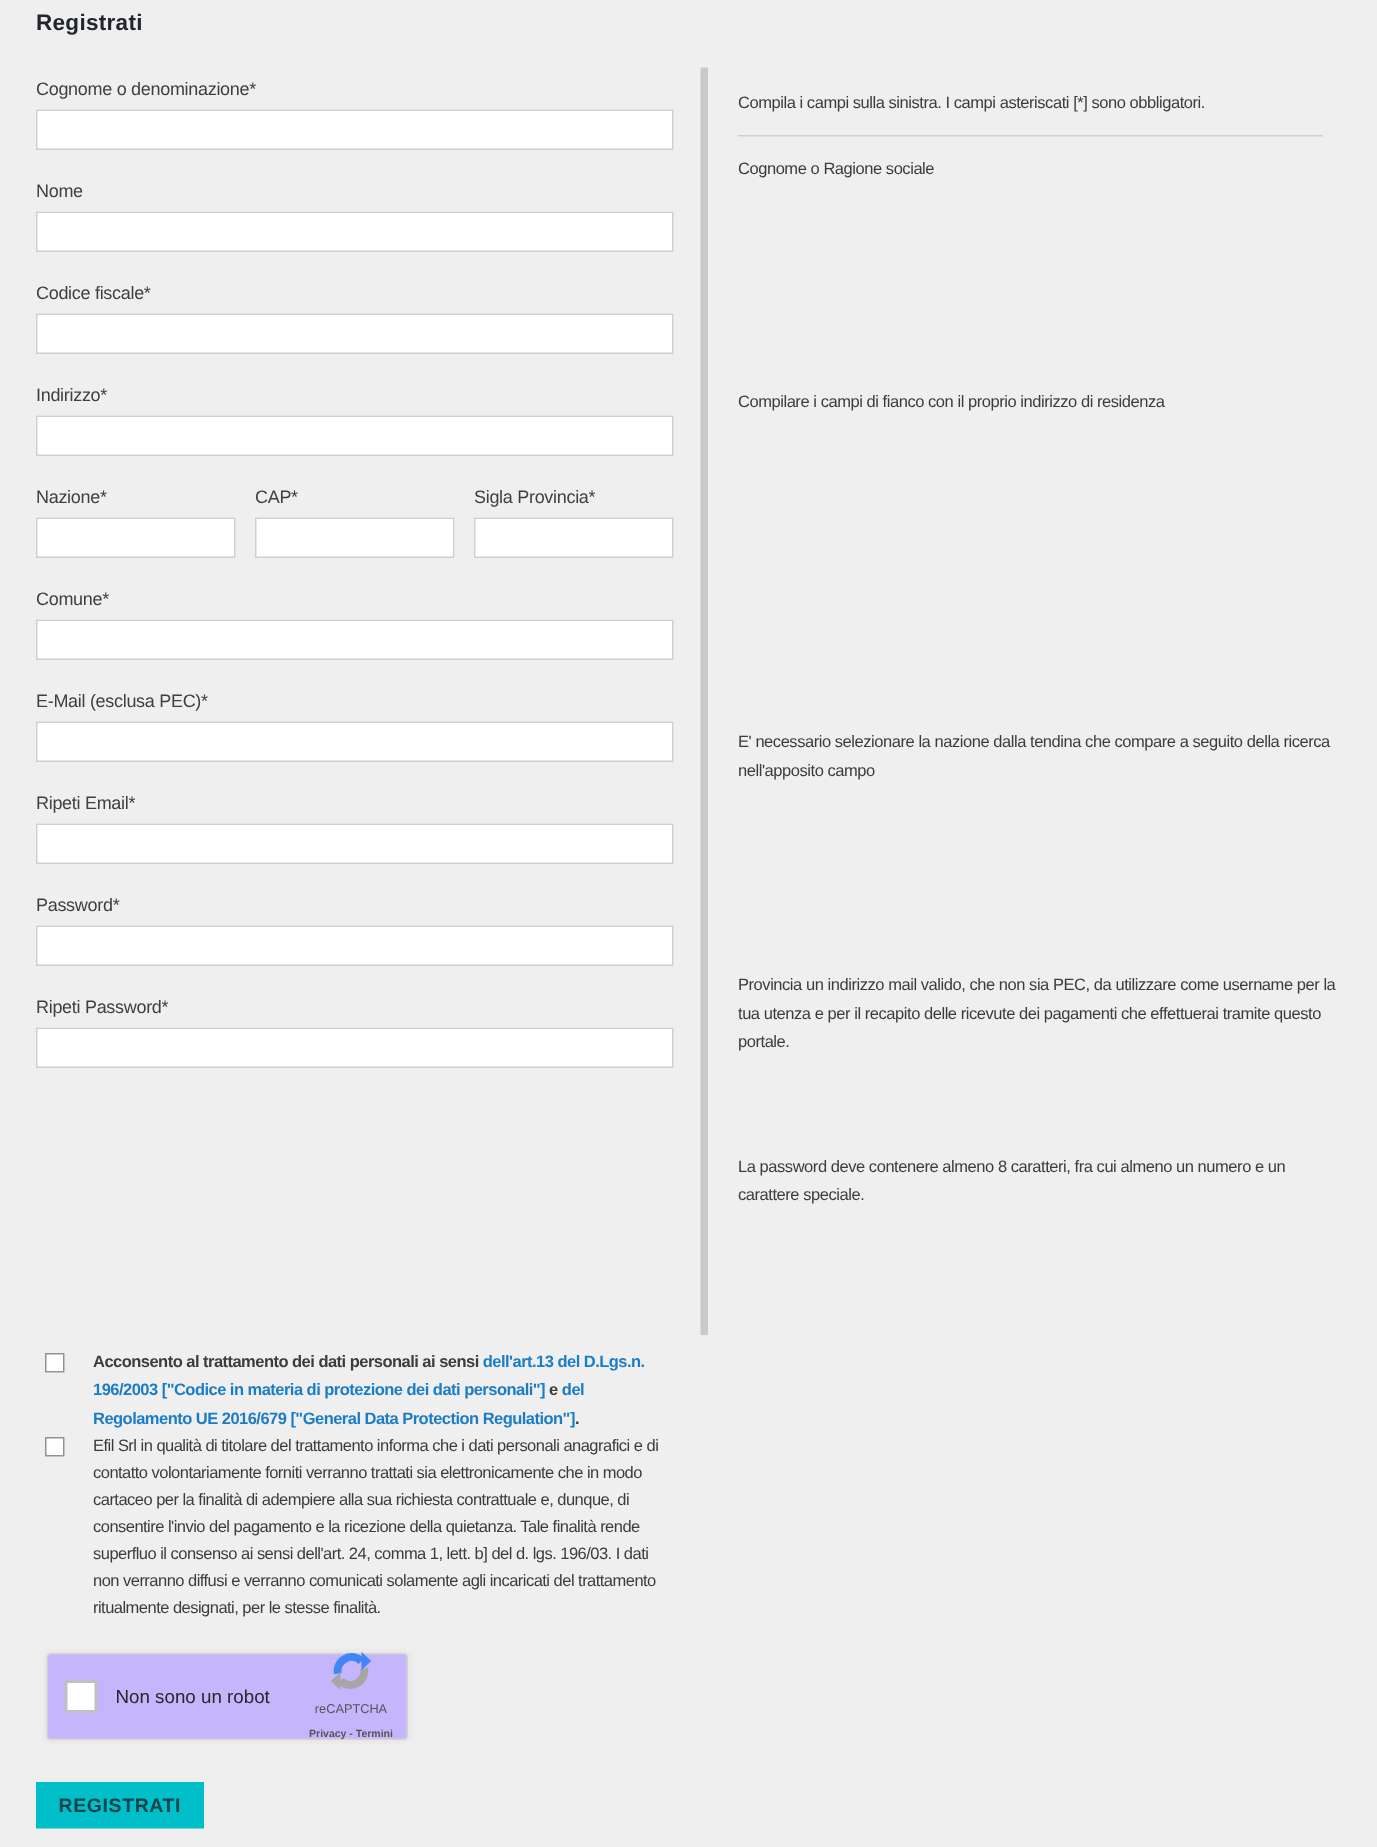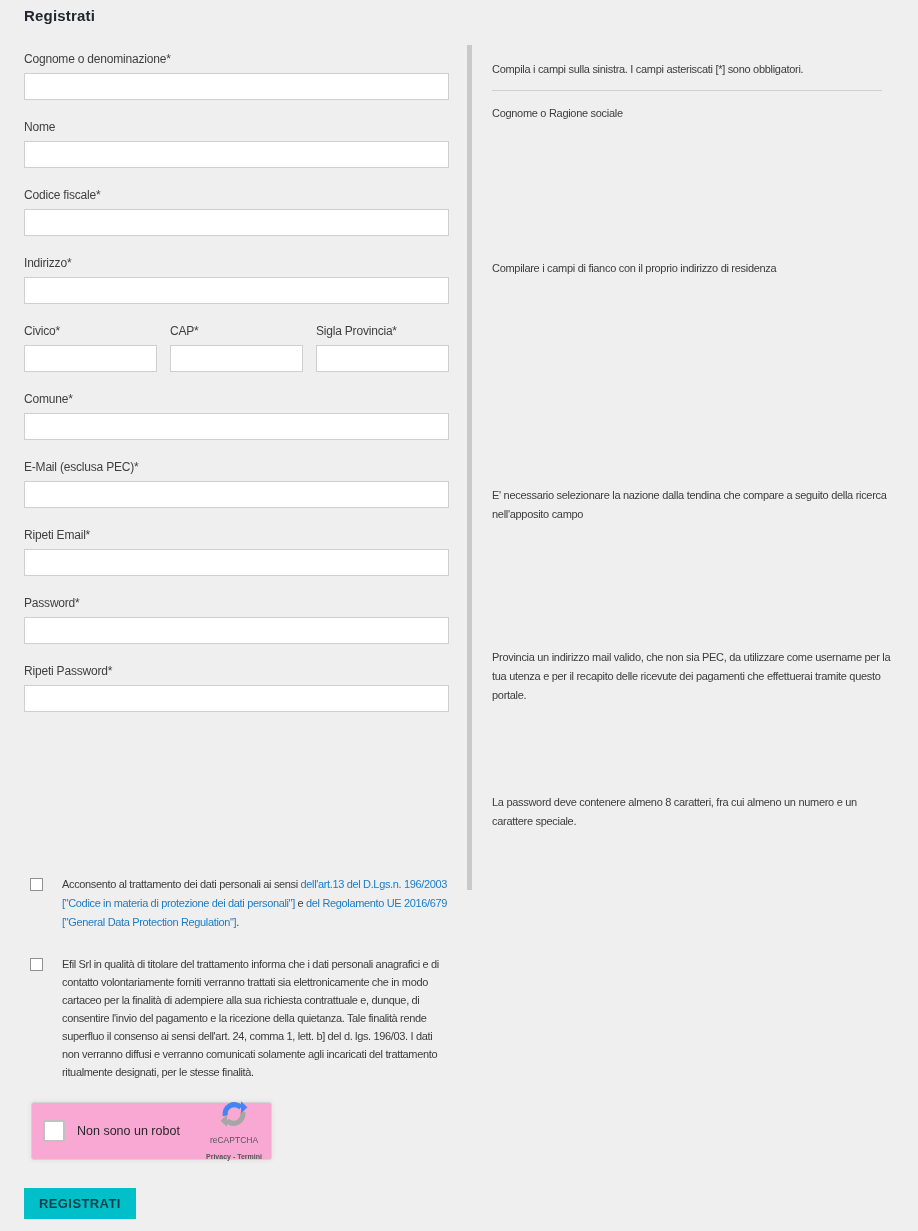--- a/index.html
+++ b/index.html
@@ -83,21 +83,21 @@
     transform: rotate(45deg) translate(-1px,-1px);
   }
   
   .check-row {
     position: absolute;
     left: 24px;
     width: 426px;
     display: flex;
     align-items: flex-start;
   }
-  .row-consent1 { top: 875px; }
+  .row-consent1 { top: 899px; font-weight: bold; }
   .row-consent2 { top: 955px; }
   .cb {
     flex: none;
     width: 13px; height: 13px;
     border: 1px solid #929292;
     background: #fff;
     margin: 3px 0 0 6px;
     cursor: pointer;
   }
   .consent-text {
@@ -112,21 +112,21 @@
   .consent-text a {
     color: #1b7cc7;
     text-decoration: none;
     cursor: pointer;
   }
   
   .recaptcha {
     position: absolute;
     top: 1102px; left: 31px;
     width: 241px; height: 58px;
-    background: #f9a8d4;
+    background: #c4b5fd;
     border: 1px solid #d3d3d3;
     border-radius: 3px;
     box-shadow: 0 0 4px 1px rgba(0,0,0,0.05);
     display: flex;
     align-items: center;
   }
   .recaptcha-cb {
     flex: none;
     width: 22px; height: 22px;
     margin-left: 11px;
@@ -187,21 +187,21 @@
   .help-hr {
     position: absolute;
     top: 90px; left: 492px;
     width: 390px; height: 0;
     border-top: 1px solid #cfcfcf;
   }
   .help-cognome { top: 104px; }
   .help-indirizzo { top: 259px; }
   .help-nazione { top: 486px; }
   .help-email { top: 648px; }
-  .help-password { top: 793px; }
+  .help-password { top: 769px; }
   .help-registrazione { top: 838px; }
 </style>
 </head>
 <body>
 
 <div class="page">
 
   <h1 class="page-title">Registrati</h1>
 
   <div class="form-col">
@@ -221,21 +221,21 @@
       <input class="txt" type="text" style="">
     </div>
 
     <div class="group">
       <span class="lbl">Indirizzo*</span>
       <input class="txt" type="text" style="">
     </div>
 
     <div class="inline-row">
       <div class="group">
-        <span class="lbl">Civico*</span>
+        <span class="lbl">Nazione*</span>
         <input class="txt" type="text" style="">
       </div>
       <div class="group">
         <span class="lbl">CAP*</span>
         <input class="txt" type="text" style="">
       </div>
       <div class="group">
         <span class="lbl">Sigla Provincia*</span>
         <input class="txt" type="text" style="">
       </div>

